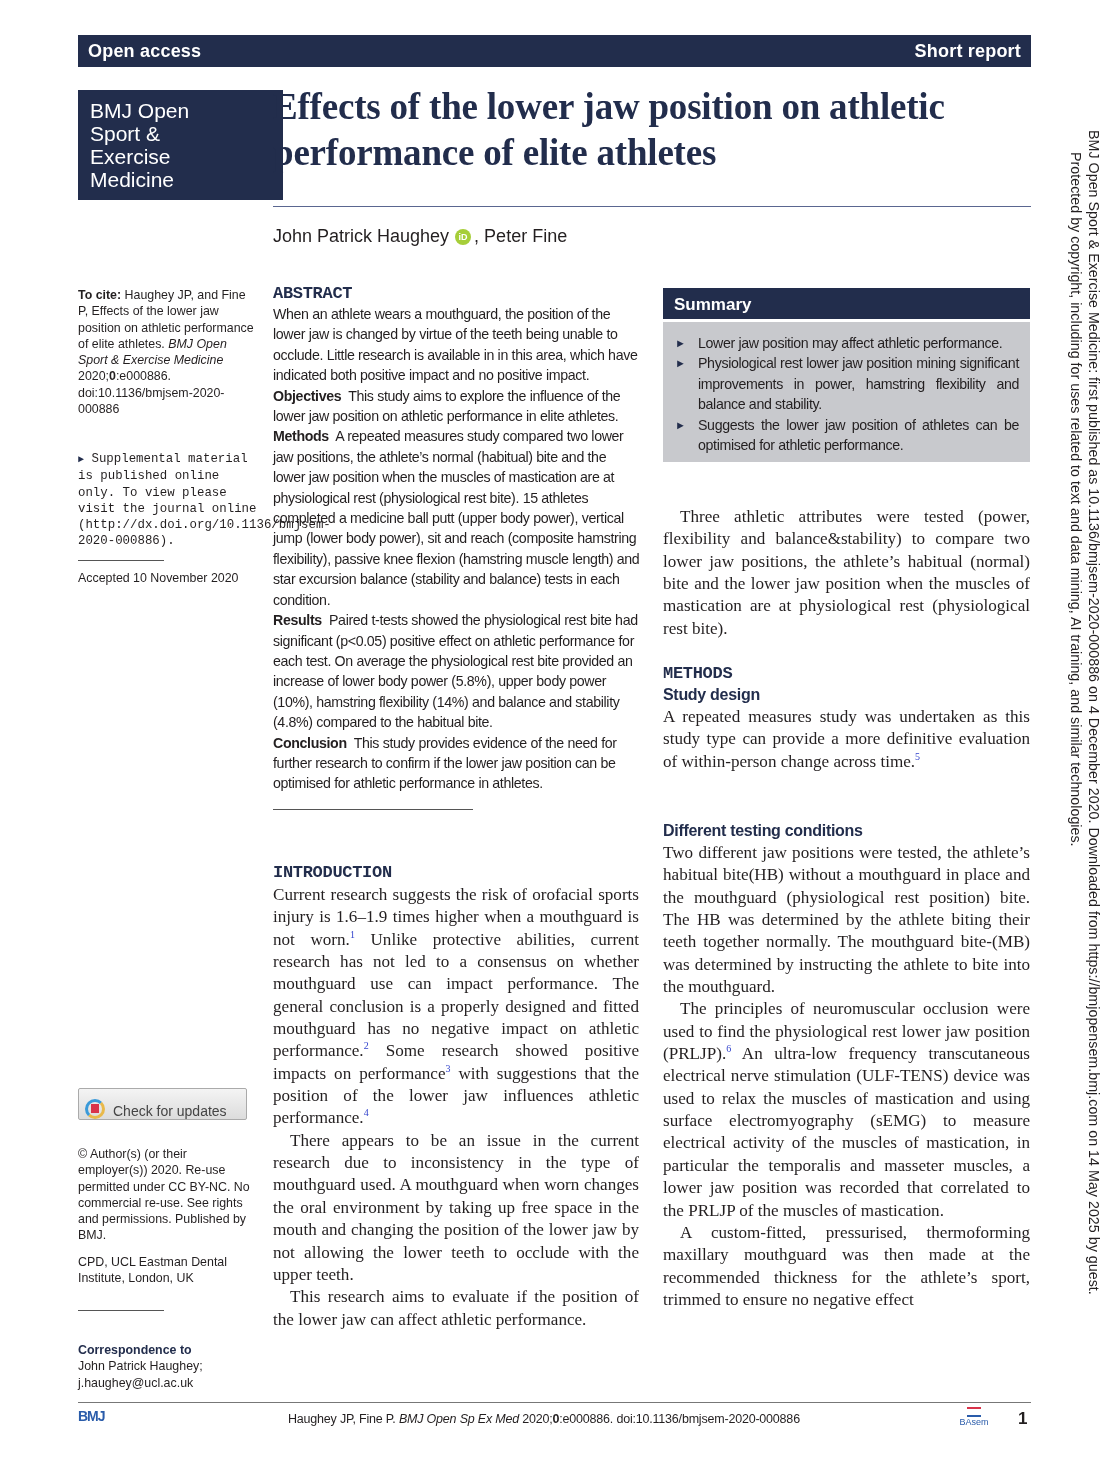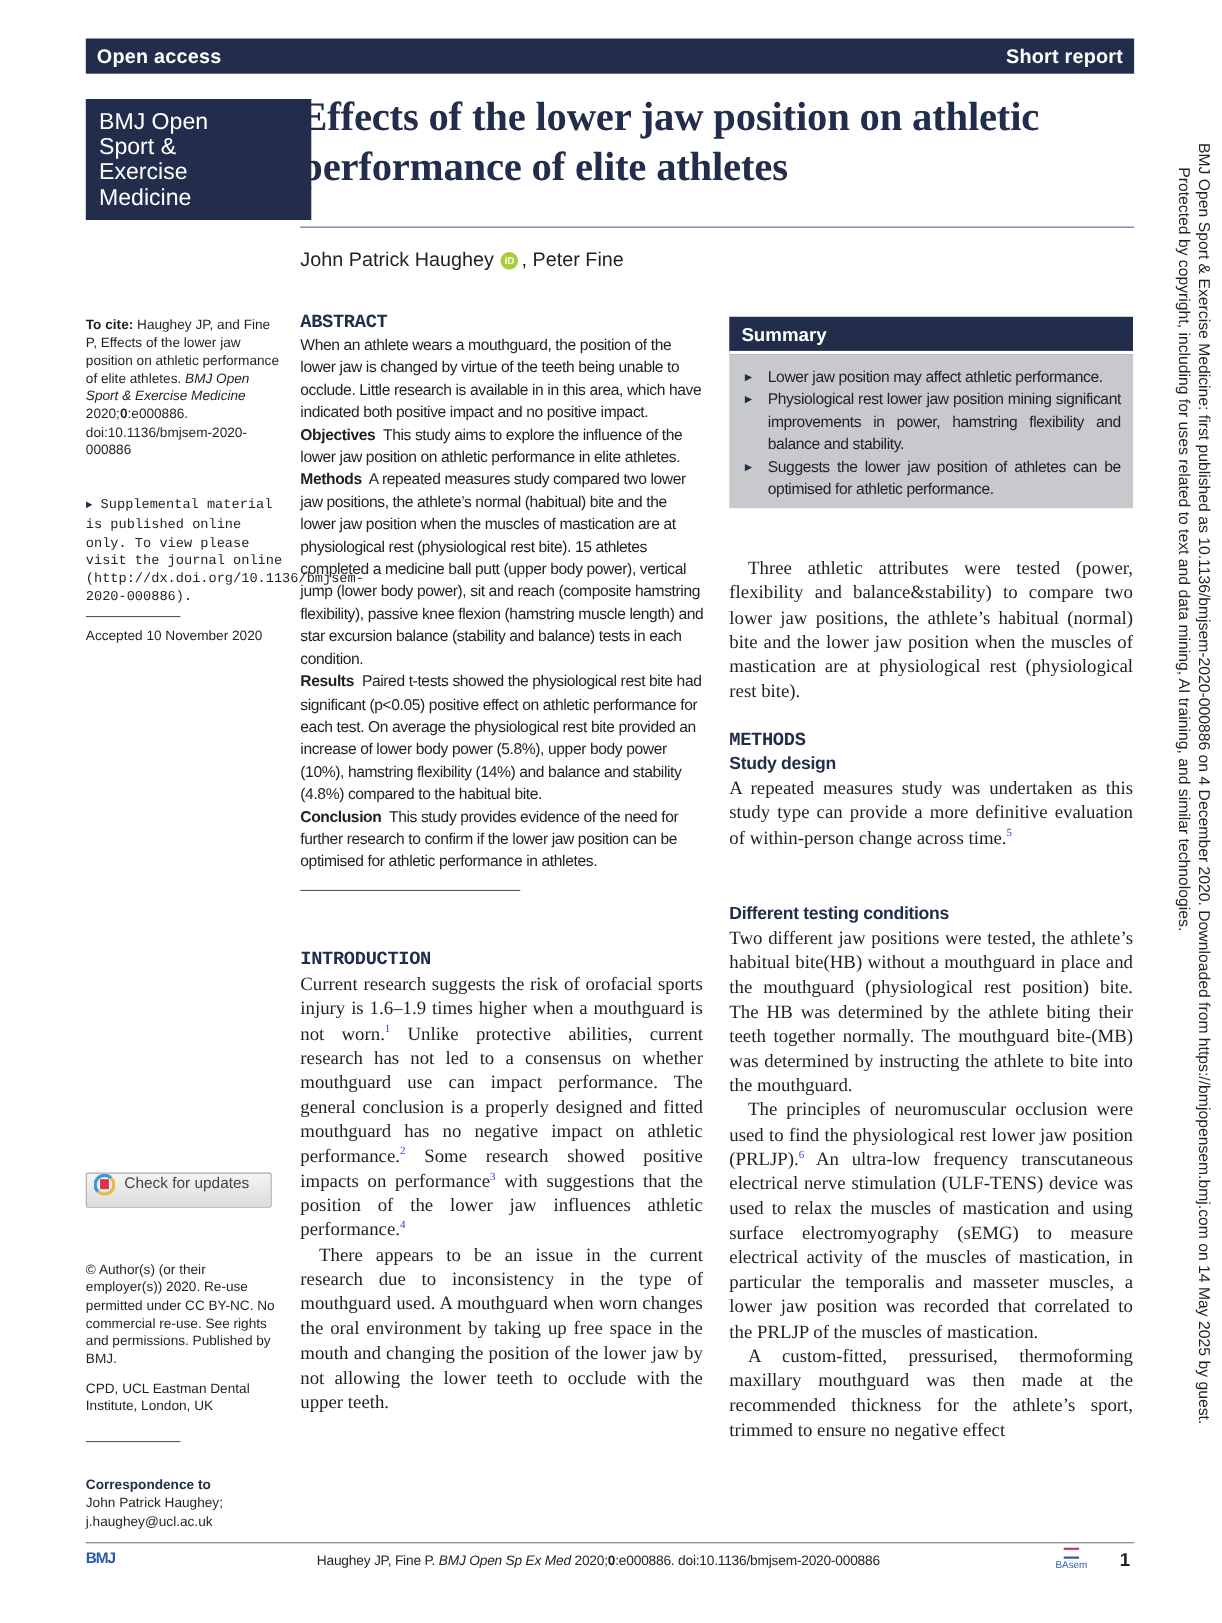--- a/index.html
+++ b/index.html
@@ -20,22 +20,22 @@
     #authors { position:absolute; left:273px; top:226px; font-family:"Liberation Sans", sans-serif; font-size:18px; color:#231f20; display:flex; align-items:center; }
     .orcid { display:inline-block; width:16px; height:16px; border-radius:50%; background:#a6ce39; color:#fff; font-size:9px;
       font-weight:bold; text-align:center; line-height:16px; margin:0 3px 0 6px; }
 
     
     .side { position:absolute; left:78px; width:180px; font-family:"Liberation Sans", sans-serif; font-size:12.4px; line-height:16.3px; color:#231f20; }
     .side-rule { position:absolute; left:78px; width:86px; height:1px; background:#555; }
     #cite { top:287px; }
     #supp { top:451px;font-family:Liberation Mono, monospace; }
     #accepted { top:570px; }
-    #check-updates { position:absolute; left:78px; top:1066px; width:169px; height:32px; border:1px solid #aaa; border-radius:2px;
-      background:linear-gradient(#f4f4f4,#dcdcdc); display:flex; align-items:flex-start; box-sizing:border-box; padding-left:6px;
+    #check-updates { position:absolute; left:78px; top:1088px; width:169px; height:32px; border:1px solid #aaa; border-radius:2px;
+      background:linear-gradient(#f4f4f4,#dcdcdc); display:flex; align-items:flex-end; box-sizing:border-box; padding-left:6px;
       font-family:"Liberation Sans", sans-serif; font-size:14px; color:#444; }
     .cfu-icon { width:20px; height:20px; border-radius:50%; border:3px solid #e9b949; border-top-color:#3a9ad9; border-left-color:#3a9ad9;
       box-sizing:border-box; position:relative; margin-right:8px; }
     .cfu-icon::after { content:""; position:absolute; left:3px; top:2px; width:8px; height:9px; background:#d9334a; }
     #copyright { top:1146px; }
     #affil { top:1254px; }
     #corr { top:1322px;margin-top:20px; }
     #corr .label { font-weight:bold; color:#222d4c; }
 
     
@@ -138,20 +138,21 @@
   <p><b>Methods</b><span style="white-space:pre-wrap">  A repeated measures study compared two lower jaw positions, the athlete’s normal (habitual) bite and the lower jaw position when the muscles of mastication are at physiological rest (physiological rest bite). 15 athletes completed a medicine ball putt (upper body power), vertical jump (lower body power), sit and reach (composite hamstring flexibility), passive knee flexion (hamstring muscle length) and star excursion balance (stability and balance) tests in each condition.</span></p>
   <p><b>Results</b><span style="white-space:pre-wrap">  Paired t-tests showed the physiological rest bite had significant (p&lt;0.05) positive effect on athletic performance for each test. On average the physiological rest bite provided an increase of lower body power (5.8%), upper body power (10%), hamstring flexibility (14%) and balance and stability (4.8%) compared to the habitual bite.</span></p>
   <p><b>Conclusion</b><span style="white-space:pre-wrap">  This study provides evidence of the need for further research to confirm if the lower jaw position can be optimised for athletic performance in athletes.</span></p>
 </div>
 <div id="abstract-rule"></div>
 
 <div id="intro" class="body">
   <span class="sec-head">INTRODUCTION</span>
   <p><span>Current research suggests the risk of orofacial sports injury is 1.6–1.9 times higher when a mouthguard is not worn.</span><sup class="ref">1</sup><span> Unlike protective abilities, current research has not led to a consensus on whether mouthguard use can impact performance. The general conclusion is a properly designed and fitted mouthguard has no negative impact on athletic performance.</span><sup class="ref">2</sup><span> Some research showed positive impacts on performance</span><sup class="ref">3</sup><span> with suggestions that the position of the lower jaw influences athletic performance.</span><sup class="ref">4</sup></p>
   <p class="indent">There appears to be an issue in the current research due to inconsistency in the type of mouthguard used. A mouthguard when worn changes the oral environment by taking up free space in the mouth and changing the position of the lower jaw by not allowing the lower teeth to occlude with the upper teeth.</p>
+  <p class="indent">This research aims to evaluate if the position of the lower jaw can affect athletic performance.</p>
 </div>
 
 <div id="summary">
   <div id="summary-head">Summary</div>
   <ul>
     <li>
         <span class="tri">►</span>
         <span>Lower jaw position may affect athletic performance.</span>
       </li>
     <li>

